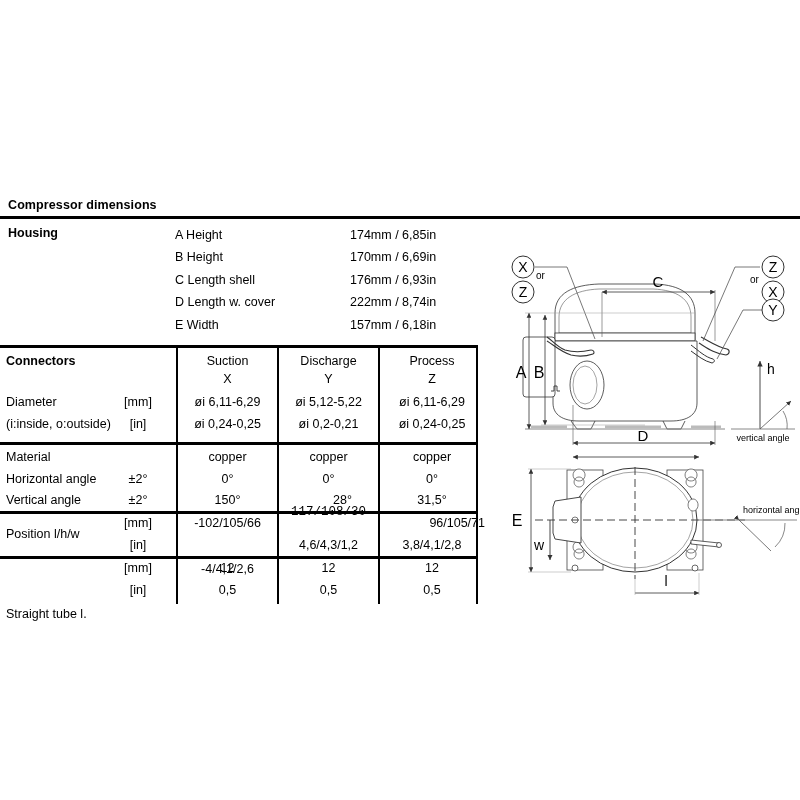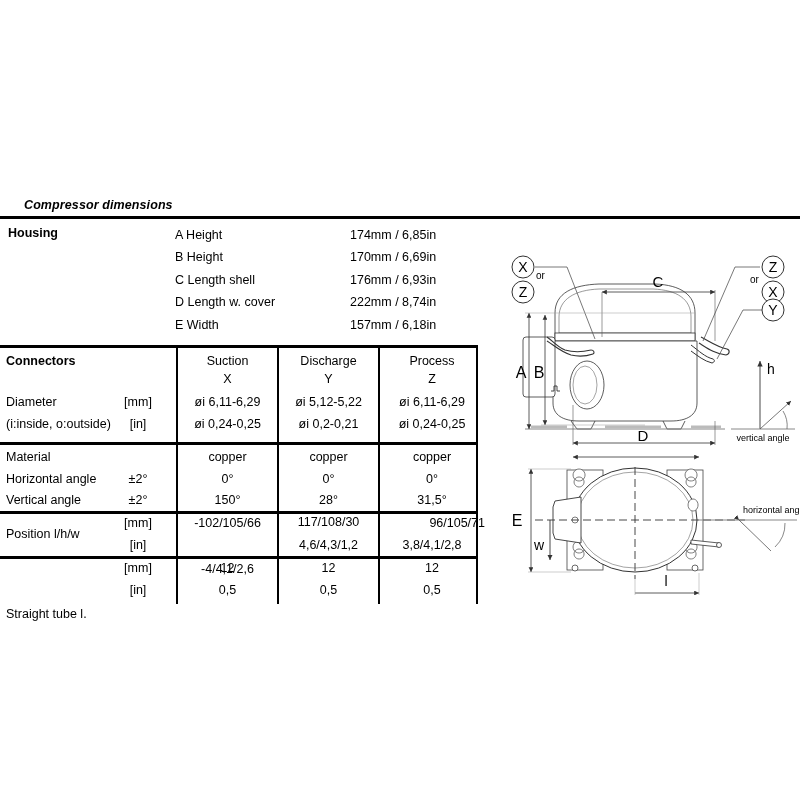--- a/index.html
+++ b/index.html
@@ -19,26 +19,25 @@
   #sheet {
     position: absolute;
     left: 0; top: 0;
     width: 800px;
     height: 800px;
   }
 
   
   .section-title {
     position: absolute;
-    left: 24px;
+    left: 8px;
     top: 198px;
     font-size: 12.5px;
     font-weight: bold;
     letter-spacing: 0.1px;
-    font-style: italic;
   }
   .title-rule {
     position: absolute;
     left: 0px;
     top: 216px;
     width: 800px;
     height: 3px;
     background: #000;
   }
 
@@ -218,29 +217,29 @@
 
     <div class="cell leftlbl" style="top:127px;">Horizontal angle</div>
     <div class="cell unit" style="top:127px;">±2°</div>
     <div class="col-val c1" style="top:127px;">0°</div>
     <div class="col-val c2" style="top:127px;">0°</div>
     <div class="col-val c3" style="top:127px;">0°</div>
 
     <div class="cell leftlbl" style="top:148px;">Vertical angle</div>
     <div class="cell unit" style="top:148px;">±2°</div>
     <div class="col-val c1" style="top:148px;">150°</div>
-    <div class="col-val c2" style="top:148px;">28°</div>
+    <div class="col-val c2" style="top:148px;margin-left:14px;">28°</div>
     <div class="col-val c3" style="top:148px;">31,5°</div>
 
     <div class="cell leftlbl" style="top:182px;">Position l/h/w</div>
     <div class="cell unit" style="top:171px;">[mm]</div>
     <div class="cell unit" style="top:193px;">[in]</div>
 
     <div class="col-val c1" style="top:171px;">-102/105/66</div>
-    <div class="col-val c2" style="top:170px;">117/108/30</div>
+    <div class="col-val c2" style="top:160px;font-family:Liberation Mono, monospace;">117/108/30</div>
     <div class="col-val c3" style="top:171px;text-align:right;">96/105/71</div>
 
     <div class="col-val c1" style="top:193px;margin-top:24px;">-4/4,1/2,6</div>
     <div class="col-val c2" style="top:193px;">4,6/4,3/1,2</div>
     <div class="col-val c3" style="top:193px;">3,8/4,1/2,8</div>
 
     <div class="cell leftlbl" style="top:236px;margin-top:26px;">Straight tube l.</div>
     <div class="cell unit" style="top:216px;">[mm]</div>
     <div class="cell unit" style="top:238px;">[in]</div>
 

